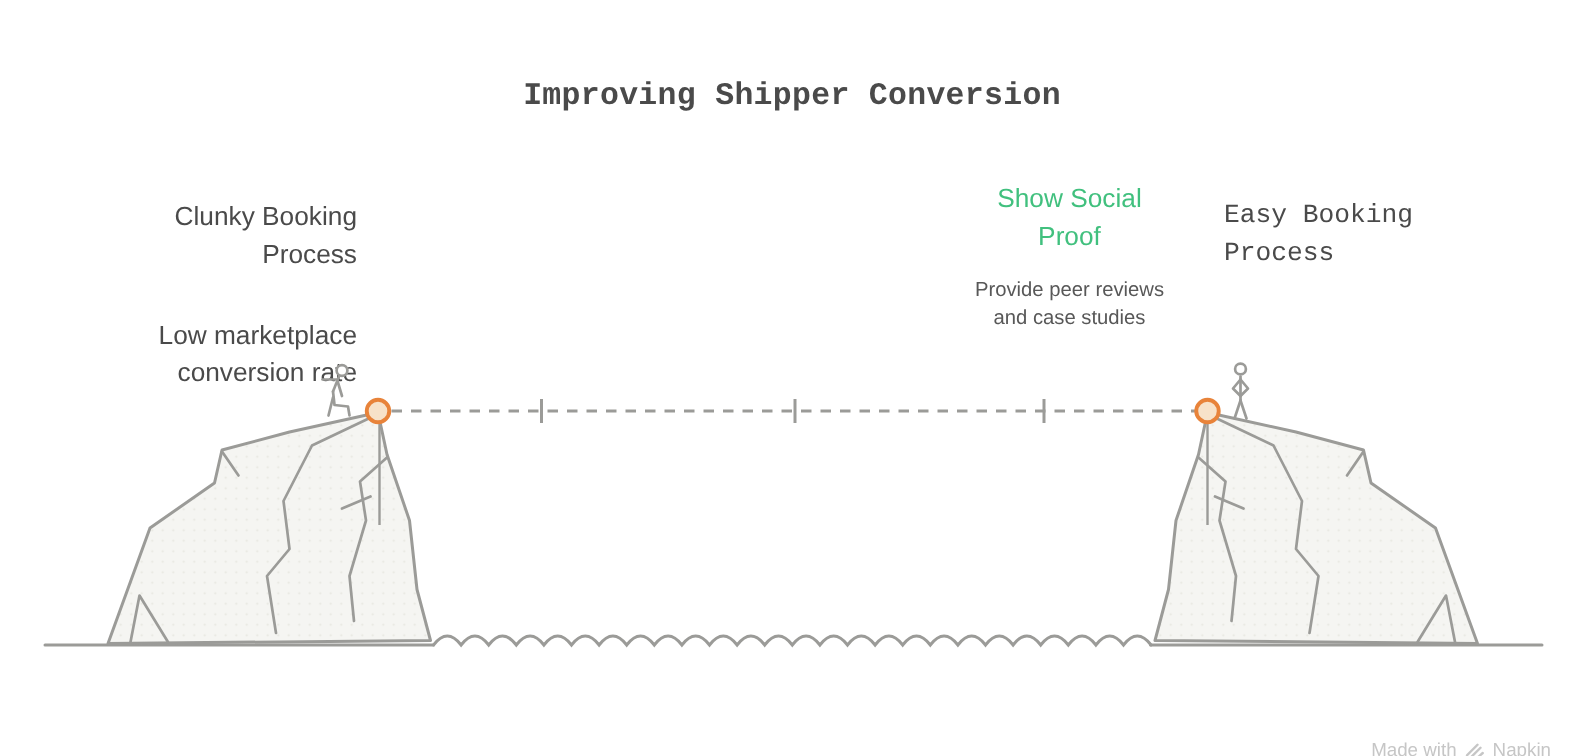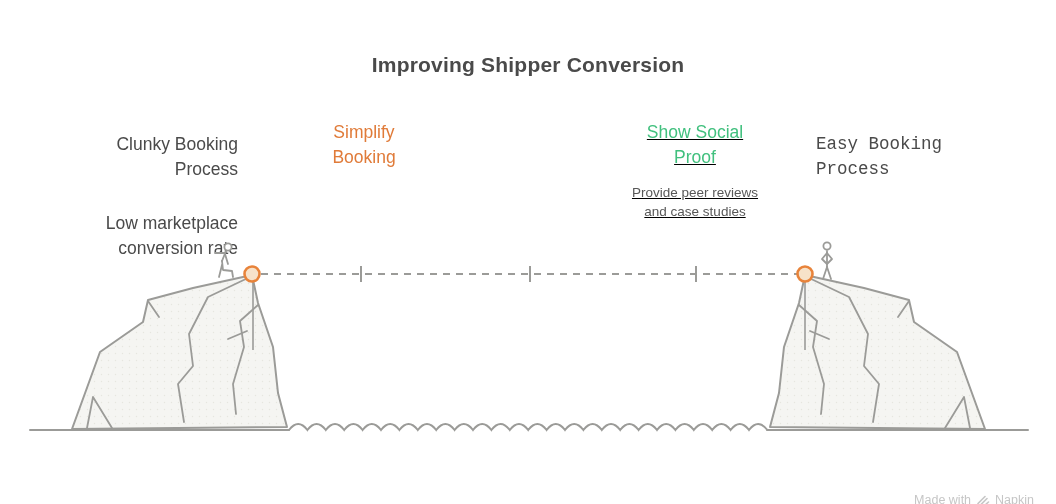--- a/index.html
+++ b/index.html
@@ -16,20 +16,21 @@
   }
   .diagram-title {
     position: absolute;
     top: 53px; left: 0; right: 0;
     margin: 0;
     text-align: center;
     font-size: 21px;
     font-weight: 700;
     color: var(--title-text, #4a4a4a);
     letter-spacing: 0.2px;
+    font-family: Liberation Mono, monospace;
   }
   .state-block {
     position: absolute;
     top: 107px;
     width: 212px;
     font-size: 17.5px;
     line-height: 25px;
     color: var(--state-text, #4a4a4a);
     white-space: pre-line;
   }
@@ -38,21 +39,21 @@
   .state-detail { margin-top: 4px; white-space: pre-line; }
 
   .step-col {
     position: absolute;
     top: 120px;
     width: 170px;
     text-align: center;
   }
   .step-col.c1 { left: 279px; }
   .step-col.c2 { left: 447px; }
-  .step-col.c3 { left: 610px; text-decoration: underline; }
+  .step-col.c3 { left: 628px; }
   .step-heading {
     margin: 0;
     font-size: 17.5px;
     font-weight: 400;
     line-height: 25px;
     white-space: pre-line;
   }
   .step-desc {
     margin: 13px 0 0 0;
     font-size: 13.5px;
@@ -136,22 +137,20 @@
   <h1 class="diagram-title">Improving Shipper Conversion</h1>
 
   <div class="state-block left">
     <div class="state-label">Clunky Booking
 Process</div>
     <div class="state-detail">Low marketplace
 conversion rate</div>
   </div>
 
   <div class="step-col c1">
-    <h2 class="step-heading" style="color: rgb(224, 123, 57);">Simplify
-Booking</h2>
   </div>
   <div class="step-col c2">
   </div>
   <div class="step-col c3">
     <h2 class="step-heading" style="color: rgb(65, 192, 126);">Show Social
 Proof</h2>
     <p class="step-desc">Provide peer reviews
 and case studies</p>
   </div>
 

